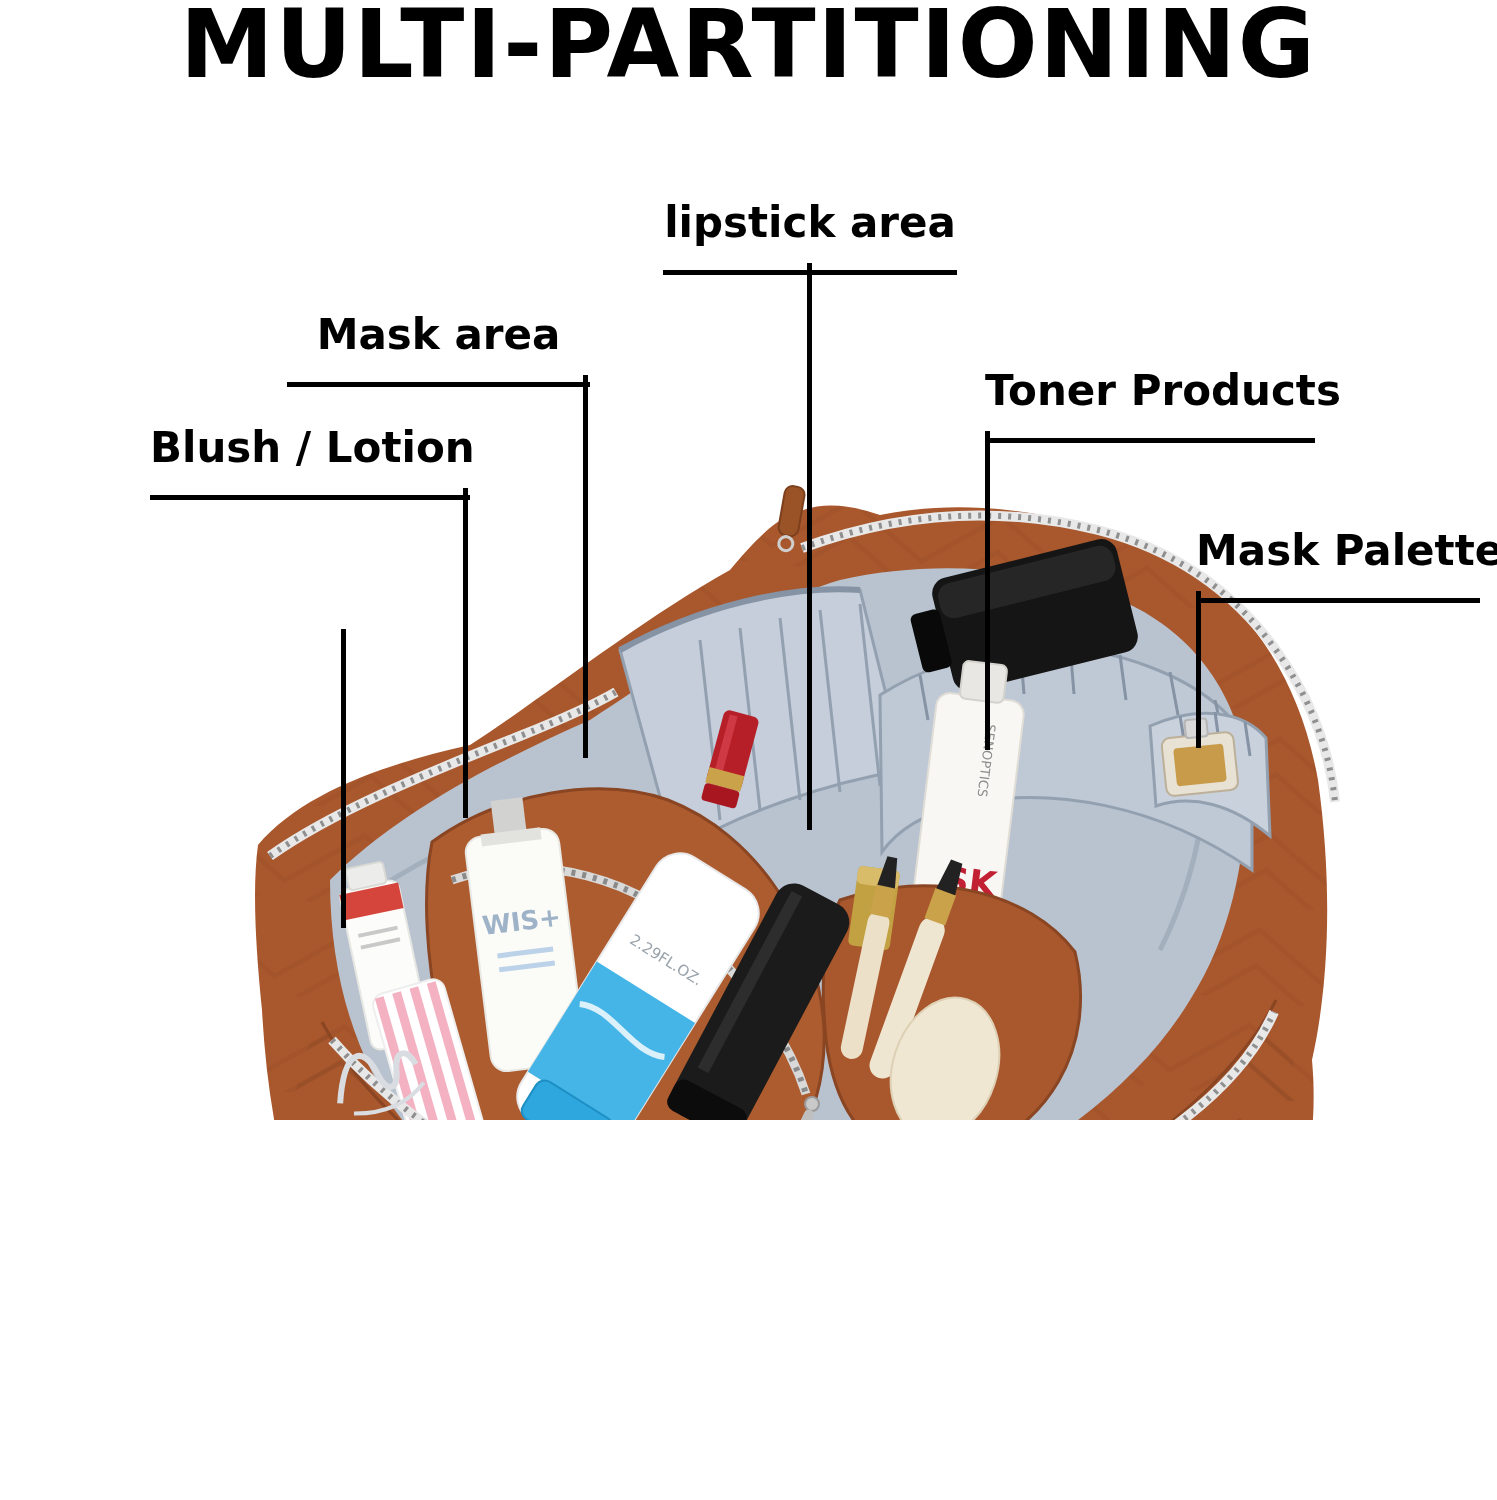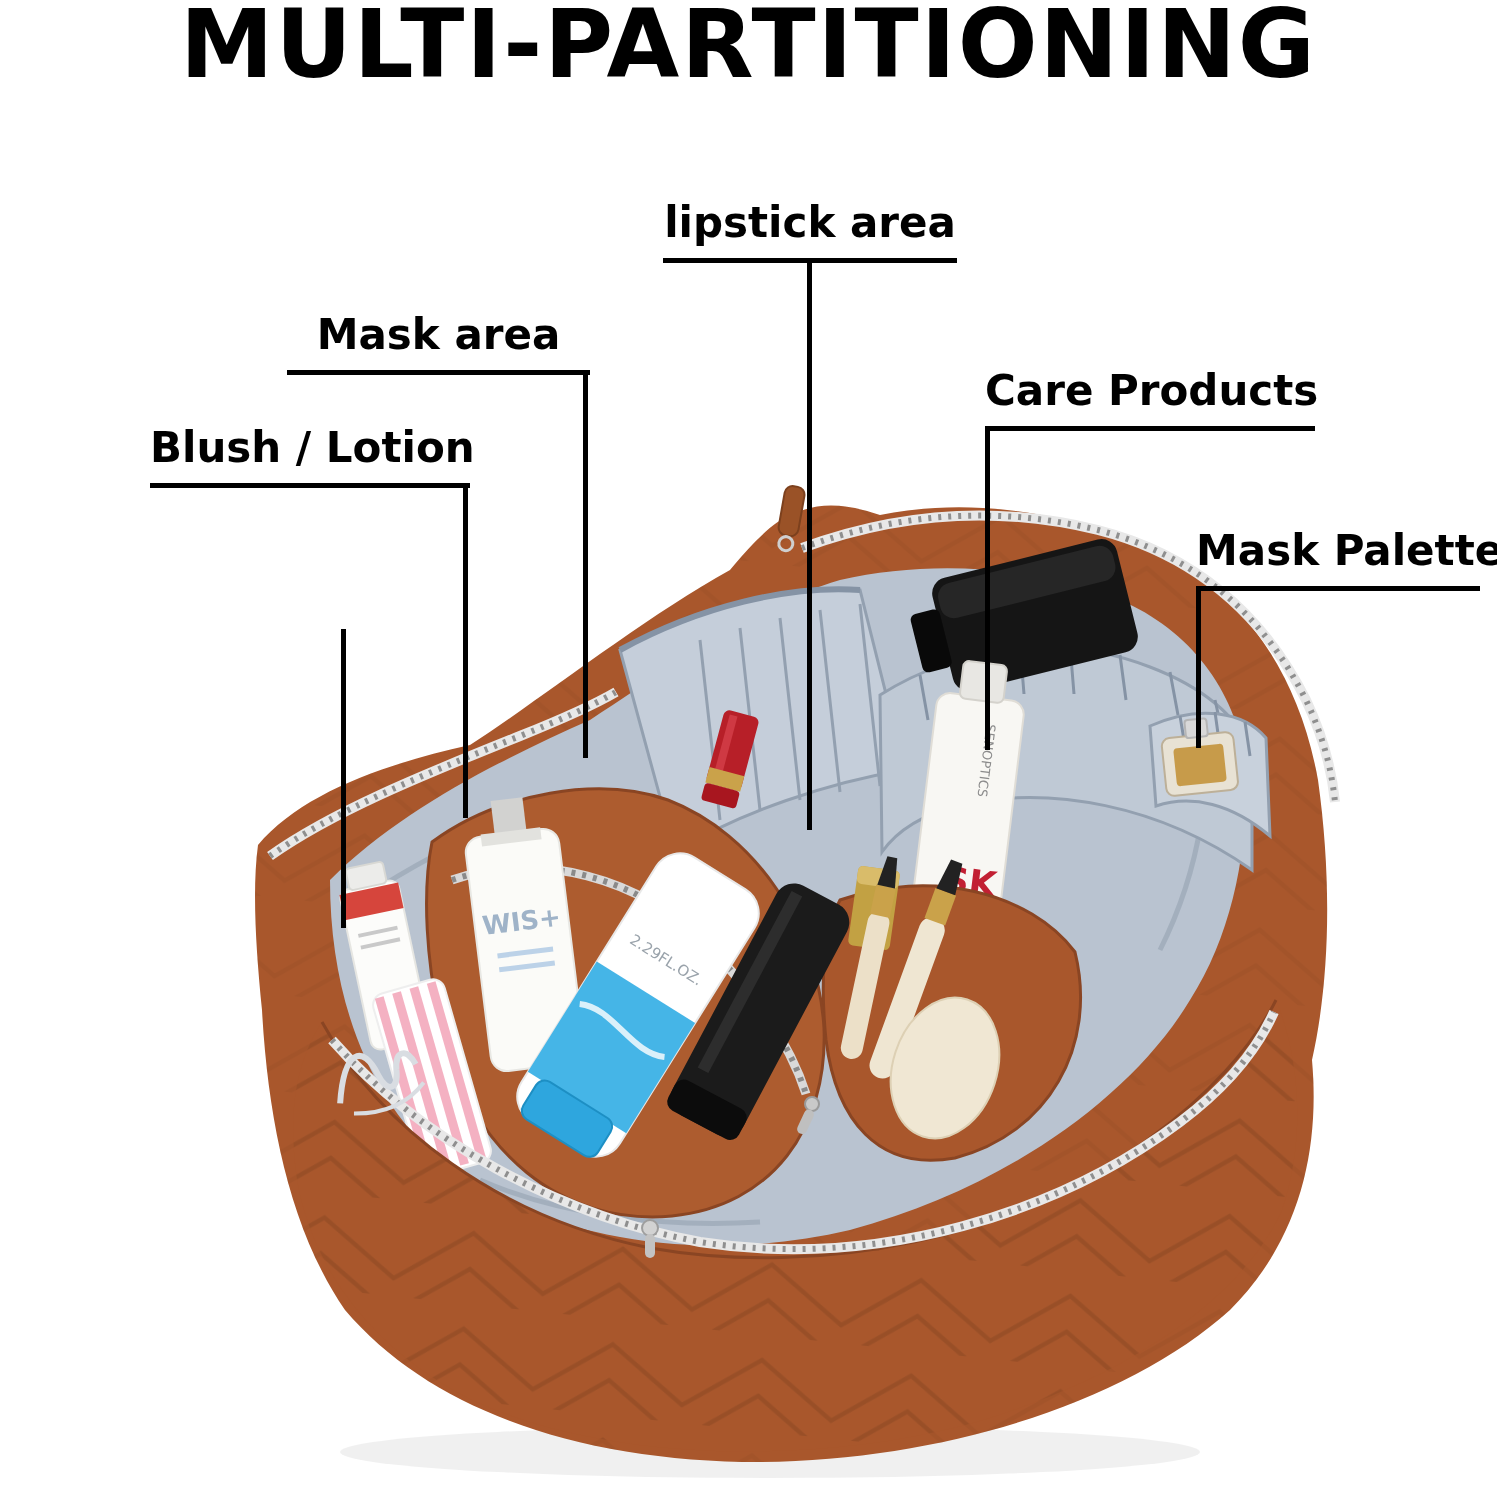--- a/index.html
+++ b/index.html
@@ -1,21 +1,21 @@
 <!DOCTYPE html>
 <html><head>
 <meta charset="utf-8">
 <style>
   html,body{margin:0;padding:0;background:#ffffff;}
-  .canvas{position:relative;width:1497px;height:1500px;background:#ffffff;overflow:hidden;
+  .canvas{position:relative;width:1497px;height:1120px;background:#ffffff;overflow:hidden;
           font-family:"DejaVu Sans",sans-serif;margin:0 auto;}
   .title{position:absolute;top:-10px;left:0;width:100%;text-align:center;margin:0;
          font-size:94px;font-weight:bold;letter-spacing:2px;color:#000;white-space:nowrap;}
   .callout{position:absolute;color:#000;font-weight:bold;text-align:center;
-           border-bottom:5px solid #000;padding-bottom:12px;line-height:1.1;z-index:4;}
+           border-bottom:5px solid #000;padding-bottom:24px;line-height:1.1;z-index:4;}
   .callout .l{display:block;font-size:42px;white-space:nowrap;}
   .leader{position:absolute;width:5px;background:#000;z-index:3;}
   .bag{position:absolute;left:0;top:0;z-index:1;}
 </style>
 </head>
 <body>
 
 <div class="canvas">
 
   <h1 class="title">MULTI-PARTITIONING</h1>
@@ -208,21 +208,21 @@
     <span class="l">Mask area</span>
   </div>
   <div class="leader" style="left:583px;top:375px;height:383px;"></div>
 
   <div class="callout" style="left:150px;top:425px;width:320px;">
     <span class="l">Blush / Lotion</span>
   </div>
   <div class="leader" style="left:463px;top:488px;height:330px;"></div>
 
   <div class="callout" style="left:985px;top:368px;width:330px;">
-    <span class="l">Care Products</span>
+    <span class="l">Toner Products</span>
   </div>
   <div class="leader" style="left:985px;top:431px;height:319px;"></div>
 
   <div class="leader" style="left:341px;top:629px;height:299px;"></div>
 
   <div class="callout" style="left:1196px;top:528px;width:284px;text-align:right;">
     <span class="l">Mask Palette</span>
   </div>
   <div class="leader" style="left:1196px;top:591px;height:157px;"></div>
 

